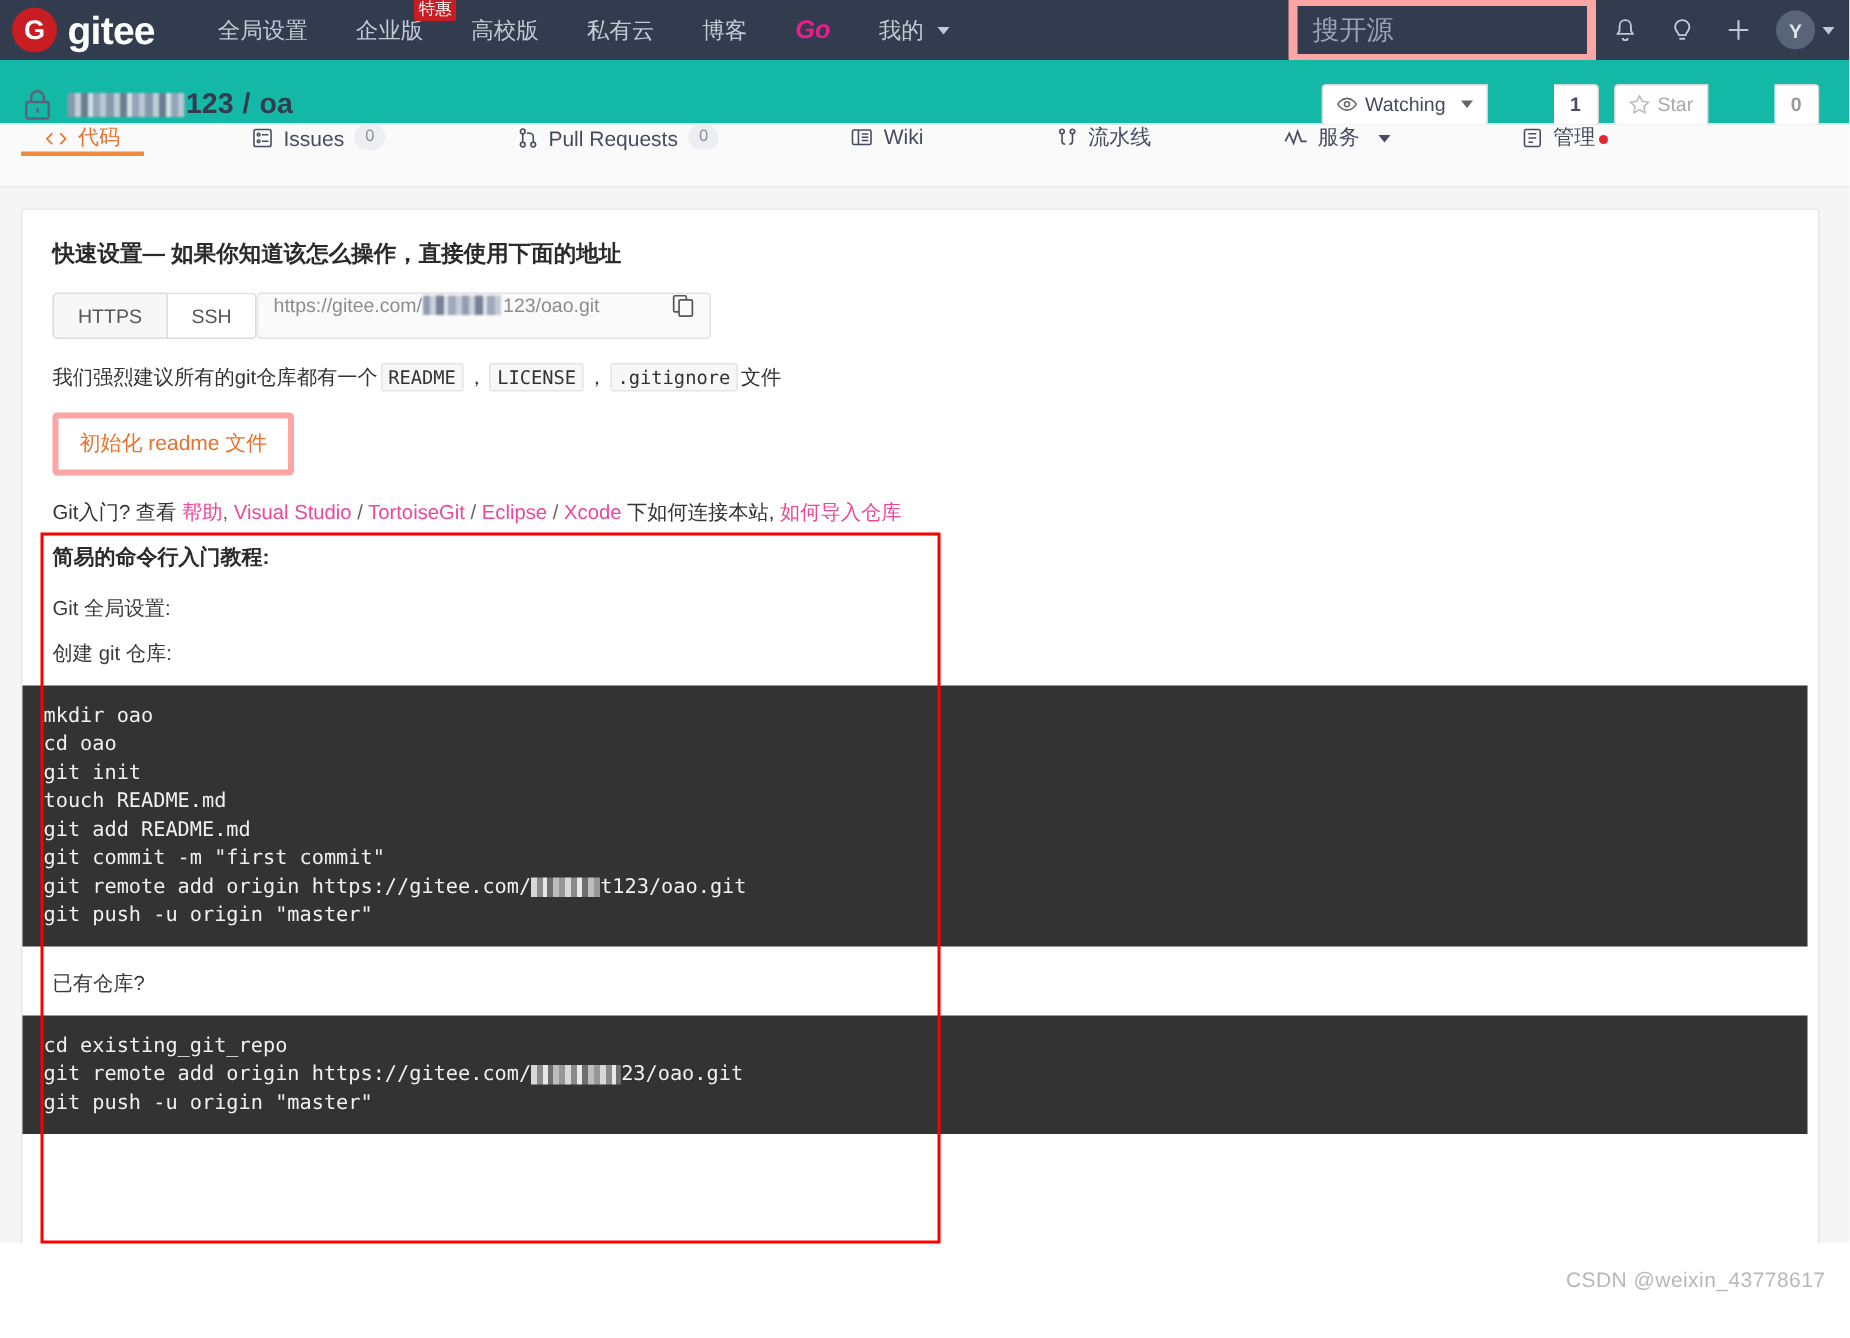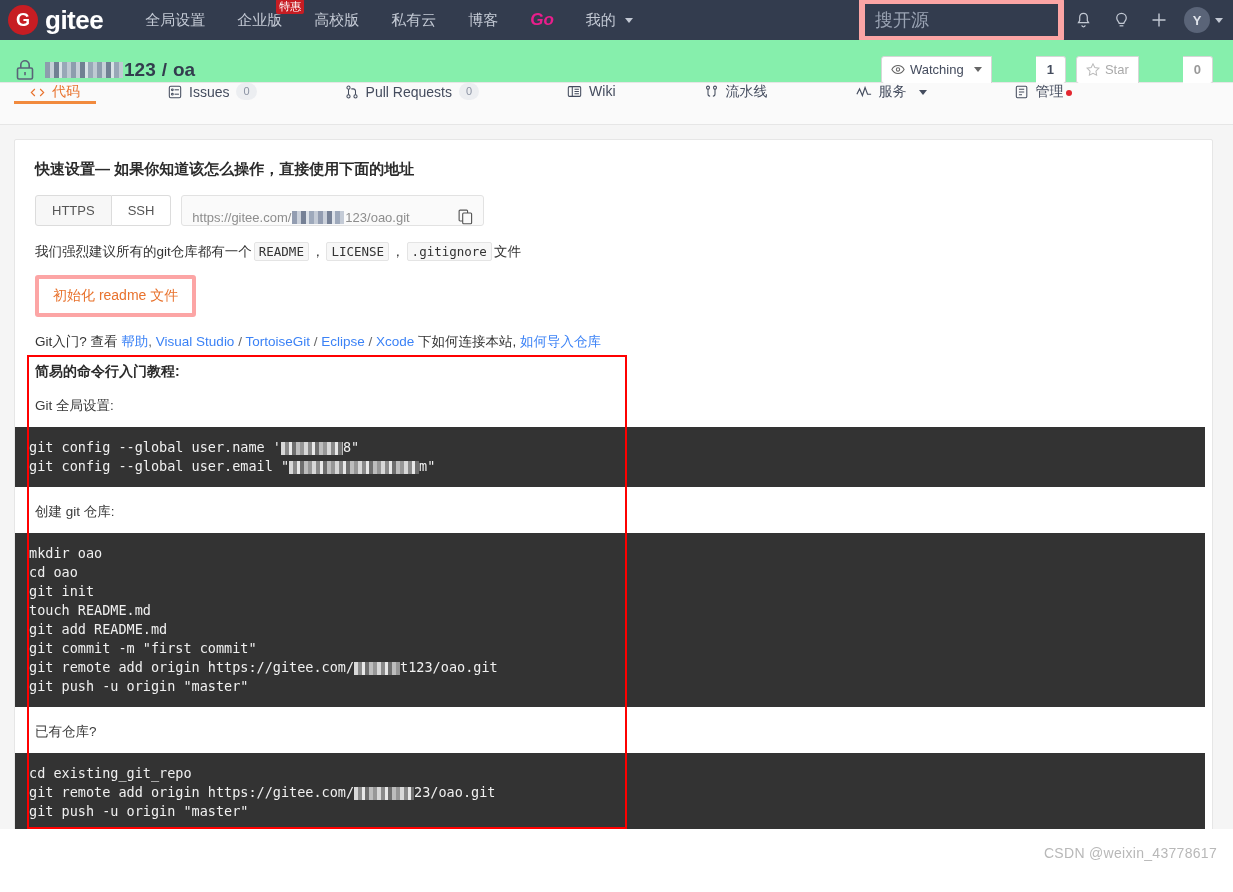--- a/index.html
+++ b/index.html
@@ -78,21 +78,21 @@
   .avatar {
     width: 26px; height: 26px; border-radius: 50%;
     background: #5a6478; color: #dfe3ea;
     display: flex; align-items: center; justify-content: center;
     font-size: 13px; font-weight: bold;
   }
   .avatar-caret { color: #c3c9d4; }
 
   
   .repo-head {
-    background: #86efac;
+    background: #14b8a6;
     padding: 18px 20px 0 14px;
     position: relative;
     border-bottom: 1px solid #e6e6e6;
   }
   .repo-title-row { display: flex; align-items: center; }
   .lock-icon { margin-right: 8px; display: flex; align-items: center; }
   .repo-title {
     font-size: 19px; font-weight: bold; color: #333c4e;
     display: flex; align-items: center;
   }
@@ -181,26 +181,26 @@
   .url-row { display: flex; align-items: stretch; margin-bottom: 16px; }
   .proto-btn {
     border: 1px solid #dcdcdc; background: #f7f7f7;
     font-size: 13px; color: #555;
     padding: 7px 16px; cursor: pointer;
     display: flex; align-items: center;
   }
   .proto-btn.first { border-radius: 3px 0 0 3px; }
   .proto-btn.sel { background: #fff; border-left: none; border-radius: 0 3px 3px 0; }
   .url-field {
-    margin-left: 10px;
+    margin-left: 0;
     flex: 0 0 303px;
     border: 1px solid #e2e2e2;
     background: #fafafa;
     border-radius: 3px;
-    display: flex; align-items: flex-end;
+    display: flex; align-items: flex-start;
     padding: 0 10px;
     font-size: 13px; color: #8d8d8d;
   }
   .url-field .txt { display: flex; align-items: center; flex: 1; }
   .copy-icon { cursor: pointer; color: #666; display: flex; }
 
   .hint-row {
     font-size: 13.5px; color: #333; margin-bottom: 14px;
     display: flex; align-items: center; flex-wrap: wrap;
   }
@@ -219,21 +219,21 @@
     border: 4px solid #fca5a5;
     color: #e8722d;
     background: #fff;
     font-size: 14px;
     padding: 8px 14px;
     border-radius: 3px;
     cursor: pointer;
     margin-bottom: 16px;
   }
   .links-row { font-size: 13.5px; color: #333; margin-bottom: 12px; }
-  .links-row a { color: #3b82f6; text-decoration: none; cursor: pointer; margin-top: 20px; }
+  .links-row a { color: #ec4899; text-decoration: none; cursor: pointer; margin-top: 20px; }
   .links-row .sep { color: #666; }
 
   
   .tutorial {
     position: relative;
     margin-top: 6px;
   }
   .redbox {
     position: absolute;
     left: -8px; top: -8px;
@@ -503,22 +503,20 @@
       <a>如何导入仓库</a>
     </div>
 
     
     <div class="tutorial">
       <div class="redbox"></div>
 
       <div class="tut-title">简易的命令行入门教程:</div>
 
       <div class="tut-sub">Git 全局设置:</div>
-      <div class="codeblock"><span>git config --global user.name '</span><span class="redact-dark" style="width:62px"></span><span>8"</span>
-<span>git config --global user.email "</span><span class="redact-dark" style="width:130px"></span><span>m"</span></div>
 
       <div class="tut-sub">创建 git 仓库:</div>
       <div class="codeblock"><span>mkdir oao</span>
 <span>cd oao</span>
 <span>git init</span>
 <span>touch README.md</span>
 <span>git add README.md</span>
 <span>git commit -m "first commit"</span>
 <span>git remote add origin https://gitee.com/</span><span class="redact-dark" style="width:46px"></span><span>t123/oao.git</span>
 <span>git push -u origin "master"</span></div>

